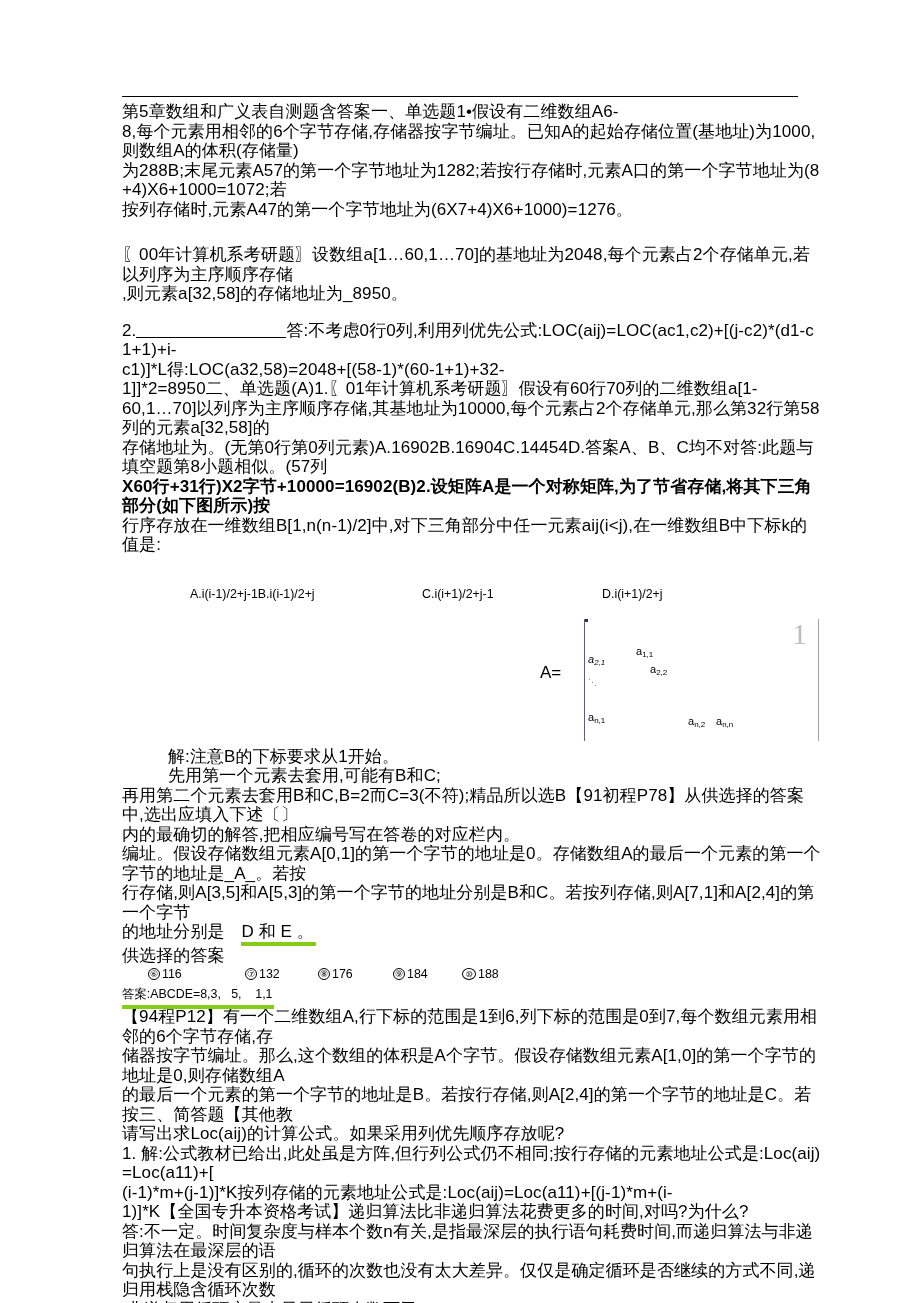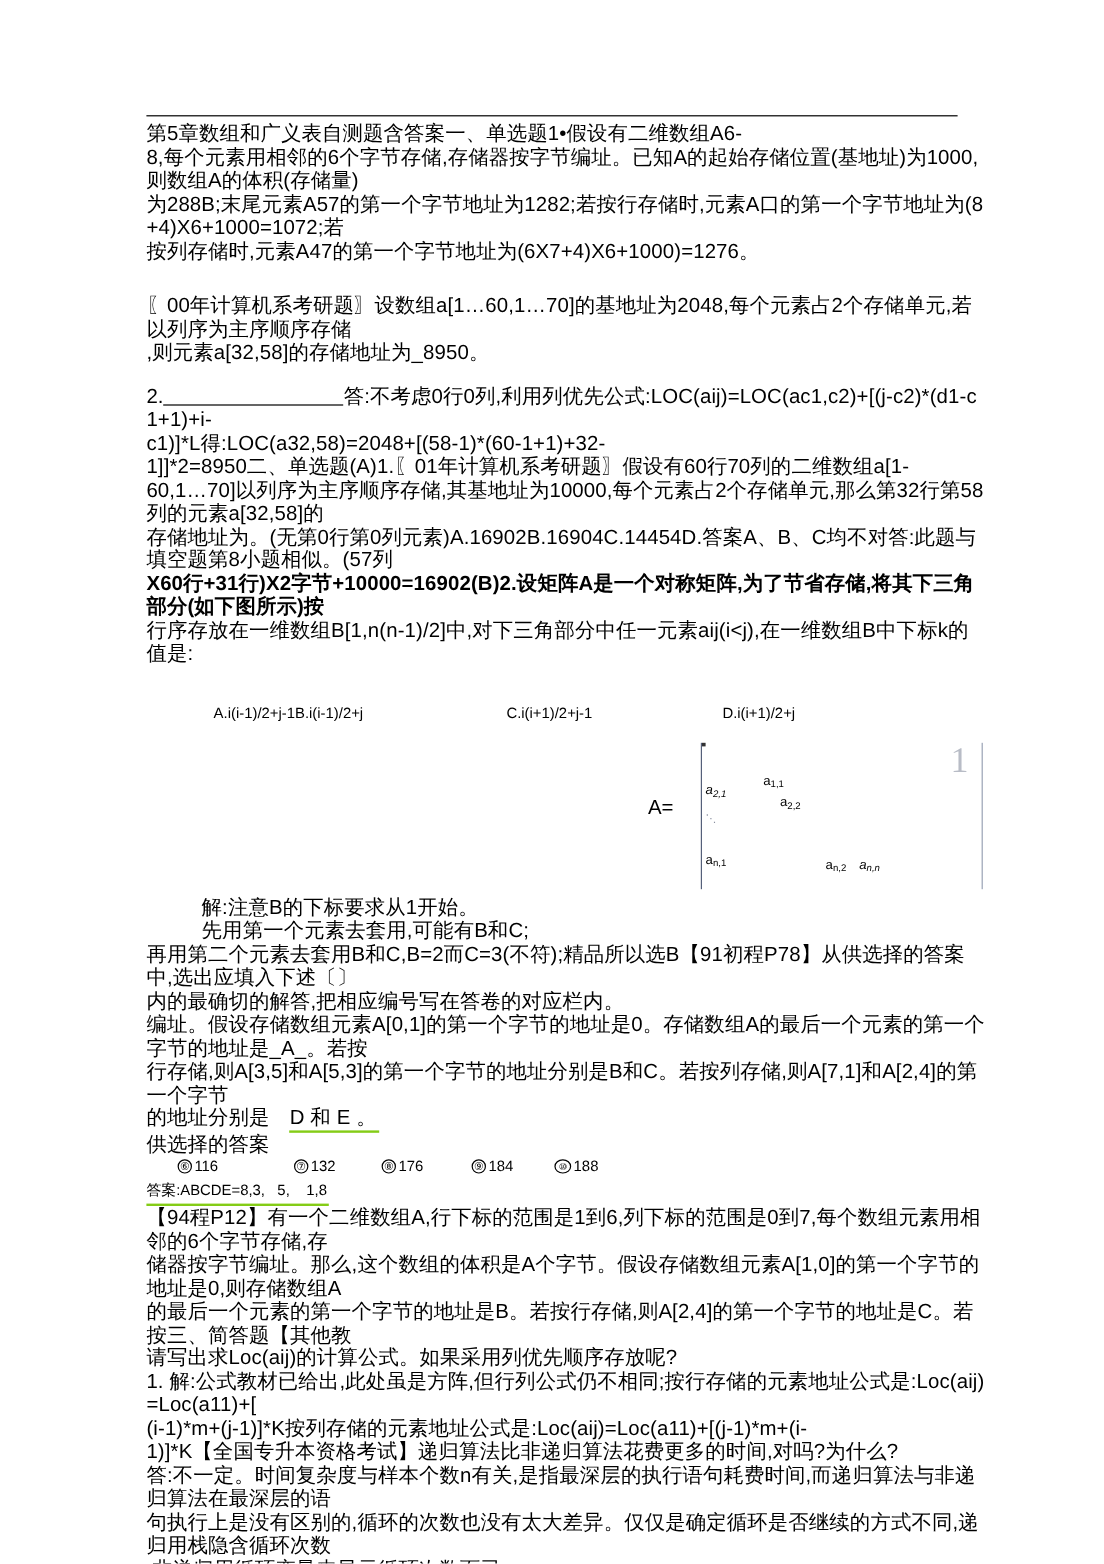--- a/index.html
+++ b/index.html
@@ -48,21 +48,21 @@
   sub { font-size: 8.2px; vertical-align: -0.22em; }
 
   
   .choices {
     position: relative;
     font-size: 12.4px;
     line-height: 19px;
     height: 22px;
     margin-top: 4px;
   }
-  .choices .c1 { position: absolute; left: 56px; text-align: center; }
+  .choices .c1 { position: absolute; left: 68px; text-align: center; }
   .choices .c2 { position: absolute; left: 300px; }
   .choices .c3 { position: absolute; left: 480px; }
 
   
   .figure {
     position: relative;
     height: 132px;
     margin-top: 8px;
   }
   .matrix-wrap {
@@ -116,21 +116,21 @@
     font-size: 11px;
     white-space: nowrap;
   }
   .mel sub { font-size: 8px; }
   .m11 { left: 48px; top: 30px; margin-left: 48px; }
   .m21 { left: 48px; top: 38px; font-style: italic; }
   .m22 { left: 110px; top: 48px; }
   .mdots { left: 48px; top: 62px; color: #8a90a0; font-size: 9px; }
   .mn1 { left: 48px; top: 96px; }
   .mn2 { left: 148px; top: 100px; }
-  .mnn { left: 176px; top: 100px; font-style: italic; }
+  .mnn { left: 176px; top: 100px; }
 
   
   .opts {
     position: relative;
     font-size: 12.4px;
     line-height: 19.5px;
   }
   .opt-row { position: relative; height: 20px; }
   .opt { position: absolute; white-space: nowrap; }
   .circ {
@@ -149,21 +149,21 @@
 
   .underline-field {
     display: inline-block;
     border-bottom: 1px solid #000;
     min-width: 150px;
     height: 14px;
     vertical-align: -2px;
   }
   .ans-underline {
     display: inline-block;
-    border-bottom: 2px solid #84cc16;
+    border-bottom: 4px solid #84cc16;
     padding-right: 2px;
   }
 </style>
 </head>
 <body>
 
 <div class="page">
 
   <div class="top-rule"></div>
 
@@ -268,21 +268,21 @@
 
     <div class="opts">
       <div class="opt-row">
         <span class="opt" style="left:26px"><span class="circ">⑥</span><span>116</span></span>
         <span class="opt" style="left:123px"><span class="circ">⑦</span><span>132</span></span>
         <span class="opt" style="left:196px"><span class="circ">⑧</span><span>176</span></span>
         <span class="opt" style="left:271px"><span class="circ">⑨</span><span>184</span></span>
         <span class="opt" style="left:340px"><span class="circ wide">⑩</span><span>188</span></span>
       </div>
       <div class="opt-row" style="height:22px">
-        <span class="opt ans-underline" style="left:0px"><span>答案:ABCDE=8,</span><span style="white-space:pre">3,   5,    1,8</span></span>
+        <span class="opt ans-underline" style="left:0px"><span>答案:ABCDE=8,</span><span style="white-space:pre">3,   5,    1,1</span></span>
       </div>
     </div>
 
     <p>
       <span>【94程P12】有一个二维数组A,行下标的范围是1到6,列下标的范围是0到7,每个数组元素用相邻的6个字节存储,存</span>
     </p>
     <p>
       <span>储器按字节编址。那么,这个数组的体积是A个字节。假设存储数组元素A[1,0]的第一个字节的地址是0,则存储数组A</span>
     </p>
     <p>

